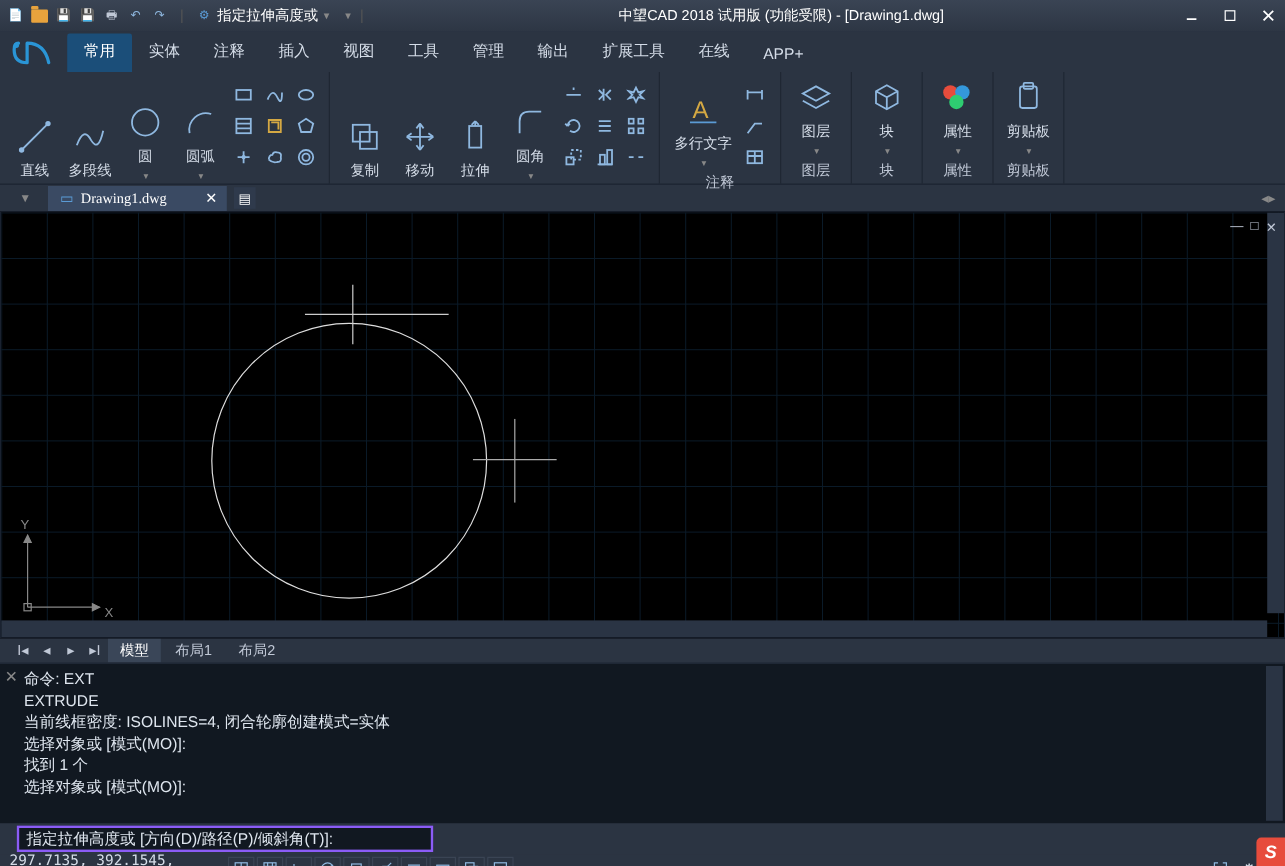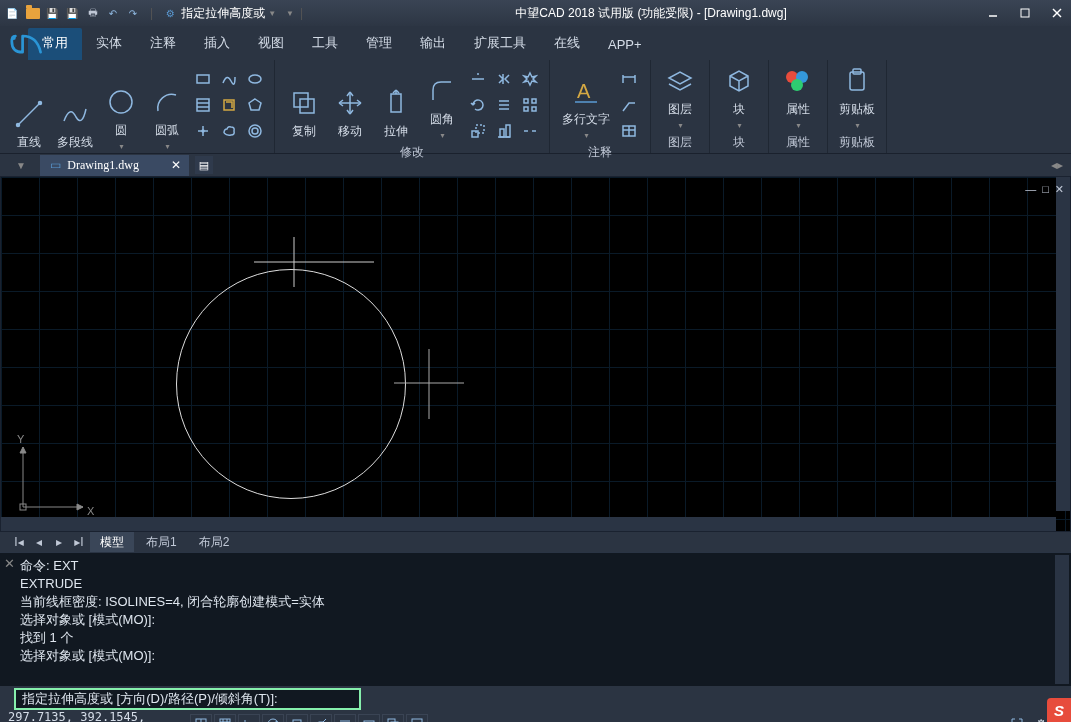--- a/index.html
+++ b/index.html
@@ -4,21 +4,21 @@
 <style>
 *{margin:0;padding:0;box-sizing:border-box;font-family:"Microsoft YaHei",SimSun,sans-serif;user-select:none}
 body{width:1071px;height:722px;background:#2b3442;overflow:hidden;position:relative}
 .titlebar{height:26px;background:linear-gradient(#3a4454,#2d3644);display:flex;align-items:center;padding:0 4px;color:#fff;font-size:12px}
 .titlebar .qat{display:flex;gap:2px;align-items:center}
 .titlebar .qat-icon{width:18px;height:18px;display:flex;align-items:center;justify-content:center;font-size:10px}
 .titlebar .sep{color:#555;margin:0 6px}
 .titlebar .title{margin-left:10px;flex:1;text-align:center}
 .titlebar .winbtns{display:flex;gap:12px}
 .titlebar .winbtn{width:20px;height:16px;display:flex;align-items:center;justify-content:center;cursor:pointer}
-.menubar{height:34px;background:#2b3442;display:flex;align-items:flex-end;padding-left:28px;color:#d5dde8;font-size:13px}
+.menubar{height:34px;background:#2b3442;display:flex;align-items:flex-end;padding-left:56px;color:#d5dde8;font-size:13px}
 .logo{position:absolute;left:6px;top:30px;width:44px;height:30px;display:flex;align-items:center;justify-content:center}
 .logo svg{width:36px;height:26px}
 .tab{padding:6px 14px 8px;cursor:pointer}
 .tab.active{background:#1b4e79;color:#fff;border-radius:2px 2px 0 0}
 .ribbon{height:94px;background:#2b3442;display:flex;border-bottom:1px solid #1a212d}
 .panel{display:flex;flex-direction:column;border-right:1px solid #1f2733;padding:4px 8px 0}
 .panel-body{display:flex;gap:4px;flex:1}
 .big-btn{display:flex;flex-direction:column;align-items:center;justify-content:flex-end;width:42px;cursor:pointer;color:#d5dde8;font-size:12px;gap:3px;padding-bottom:2px}
 .big-btn .ico{height:34px;display:flex;align-items:center;justify-content:center}
 .big-btn svg{width:30px;height:30px;stroke:#8fb8e0;stroke-width:1.5;fill:none}
@@ -37,21 +37,21 @@
 .circle{position:absolute;left:175px;top:175px;width:230px;height:230px;border:1px solid #ddd;border-radius:50%;transform:translateY(-83px)}
 .crosshair{position:absolute;stroke:#ccc;stroke-width:1}
 .ucs{position:absolute;left:12px;bottom:12px;color:#888;font-size:11px}
 .ucs svg{stroke:#888;fill:none}
 .layout-tabs{height:20px;background:#2b3442;display:flex;align-items:center;padding-left:10px;font-size:12px;color:#c0c8d6;gap:2px}
 .layout-tabs .arrow{width:18px;cursor:pointer;text-align:center}
 .layout-tabs .ltab{padding:16px 10px;cursor:pointer}
 .layout-tabs .ltab.active{background:#3a4658;color:#fff}
 .cmdwin{height:134px;background:#111821;color:#dfe6ef;font-family:SimSun,monospace;font-size:13px;padding:4px 6px;line-height:18px;position:relative;border-top:1px solid #2a3444;overflow:hidden}
 .cmdwin .scroll{position:absolute;right:2px;top:2px;bottom:2px;width:14px;background:#2a3444}
-.cmdline{height:22px;background:#111821;border:2px solid #86efac;display:flex;align-items:flex-start;padding:0 6px;font-family:SimSun,monospace;font-size:13px;color:#dfe6ef;margin:2px 710px 2px 14px}
+.cmdline{height:22px;background:#111821;border:2px solid #8b5cf6;display:flex;align-items:flex-start;padding:0 6px;font-family:SimSun,monospace;font-size:13px;color:#dfe6ef;margin:2px 710px 2px 14px}
 .statusbar{height:24px;background:#2b3442;display:flex;align-items:center;padding:0 8px;color:#d5dde8;font-size:12px;gap:2px}
 .statusbar .coord{width:180px;font-family:monospace}
 .statusbar .sbtn{width:22px;height:20px;display:flex;align-items:center;justify-content:center;cursor:pointer;border:1px solid #3a4454}
 .statusbar .spacer{flex:1}
 .scrollv{position:absolute;right:0;top:0;bottom:20px;width:14px;background:#2a3444}
 .scrollh{position:absolute;left:0;right:14px;bottom:0;height:14px;background:#2a3444}
 .sogou{position:absolute;right:0;bottom:0;width:24px;height:24px;background:#e74c3c;color:#fff;border-radius:4px 0 0 0;display:flex;align-items:center;justify-content:center;font-weight:bold;font-style:italic;font-size:15px}
 .qat-folder{width:14px;height:11px;background:#e8a33d;border-radius:1px;position:relative}
 .qat-folder::before{content:"";position:absolute;top:-3px;left:0;width:6px;height:3px;background:#e8a33d;border-radius:1px 1px 0 0}
 .dd{color:#888;font-size:8px;margin-left:1px}
@@ -303,21 +303,20 @@
             </svg>
           </div>
         <div class="small-btn">
             <svg viewBox="0 0 16 16">
               <line x1="2" y1="8" x2="6" y2="8"></line>
               <line x1="10" y1="8" x2="14" y2="8"></line>
             </svg>
           </div>
       </div>
     </div>
-    <div class="panel-title">修改</div>
   </div>
 
   <div class="panel">
     <div class="panel-body">
       <div class="big-btn" style="width:56px">
           <div class="ico">
             <svg viewBox="0 0 30 30">
               <text x="6" y="22" font-size="20" fill="#d4a843" stroke="none" font-family="serif">A</text>
               <line x1="4" y1="26" x2="26" y2="26" stroke="#5b9bd5"></line>
             </svg>

